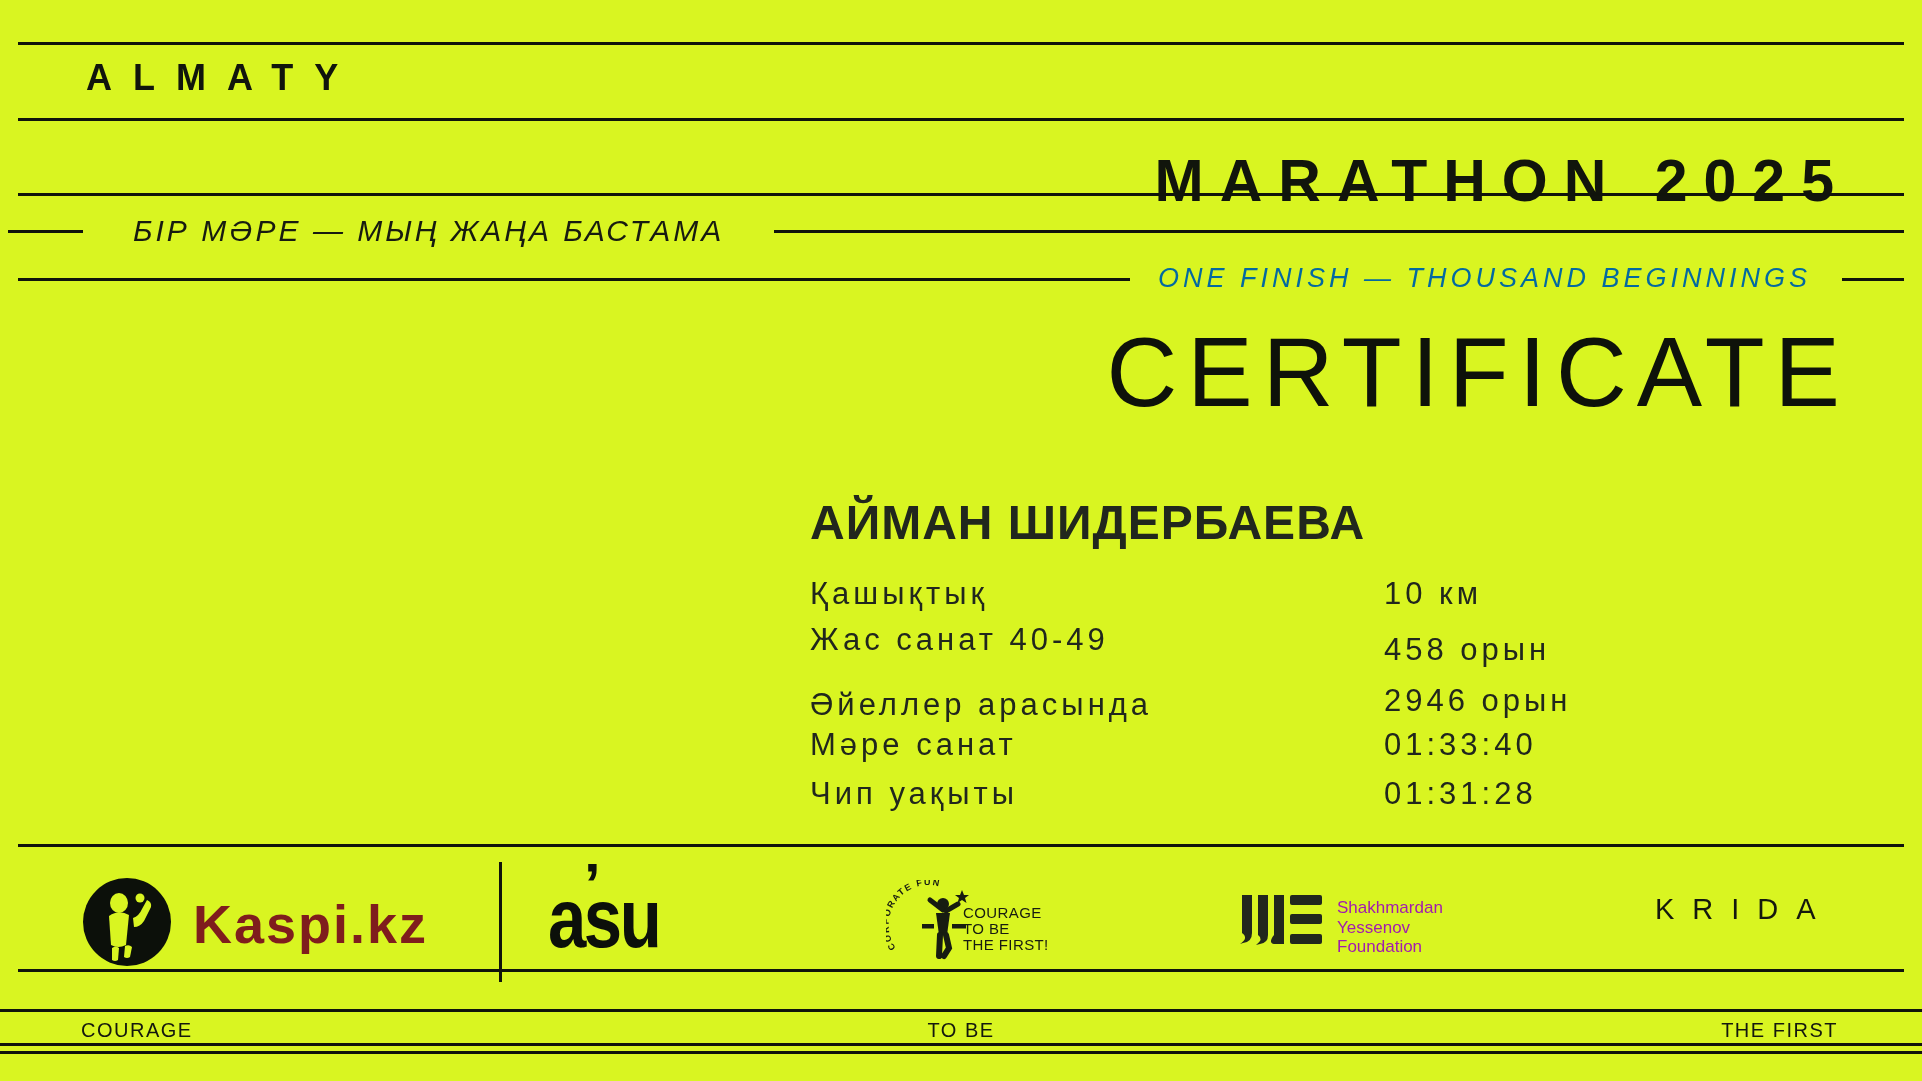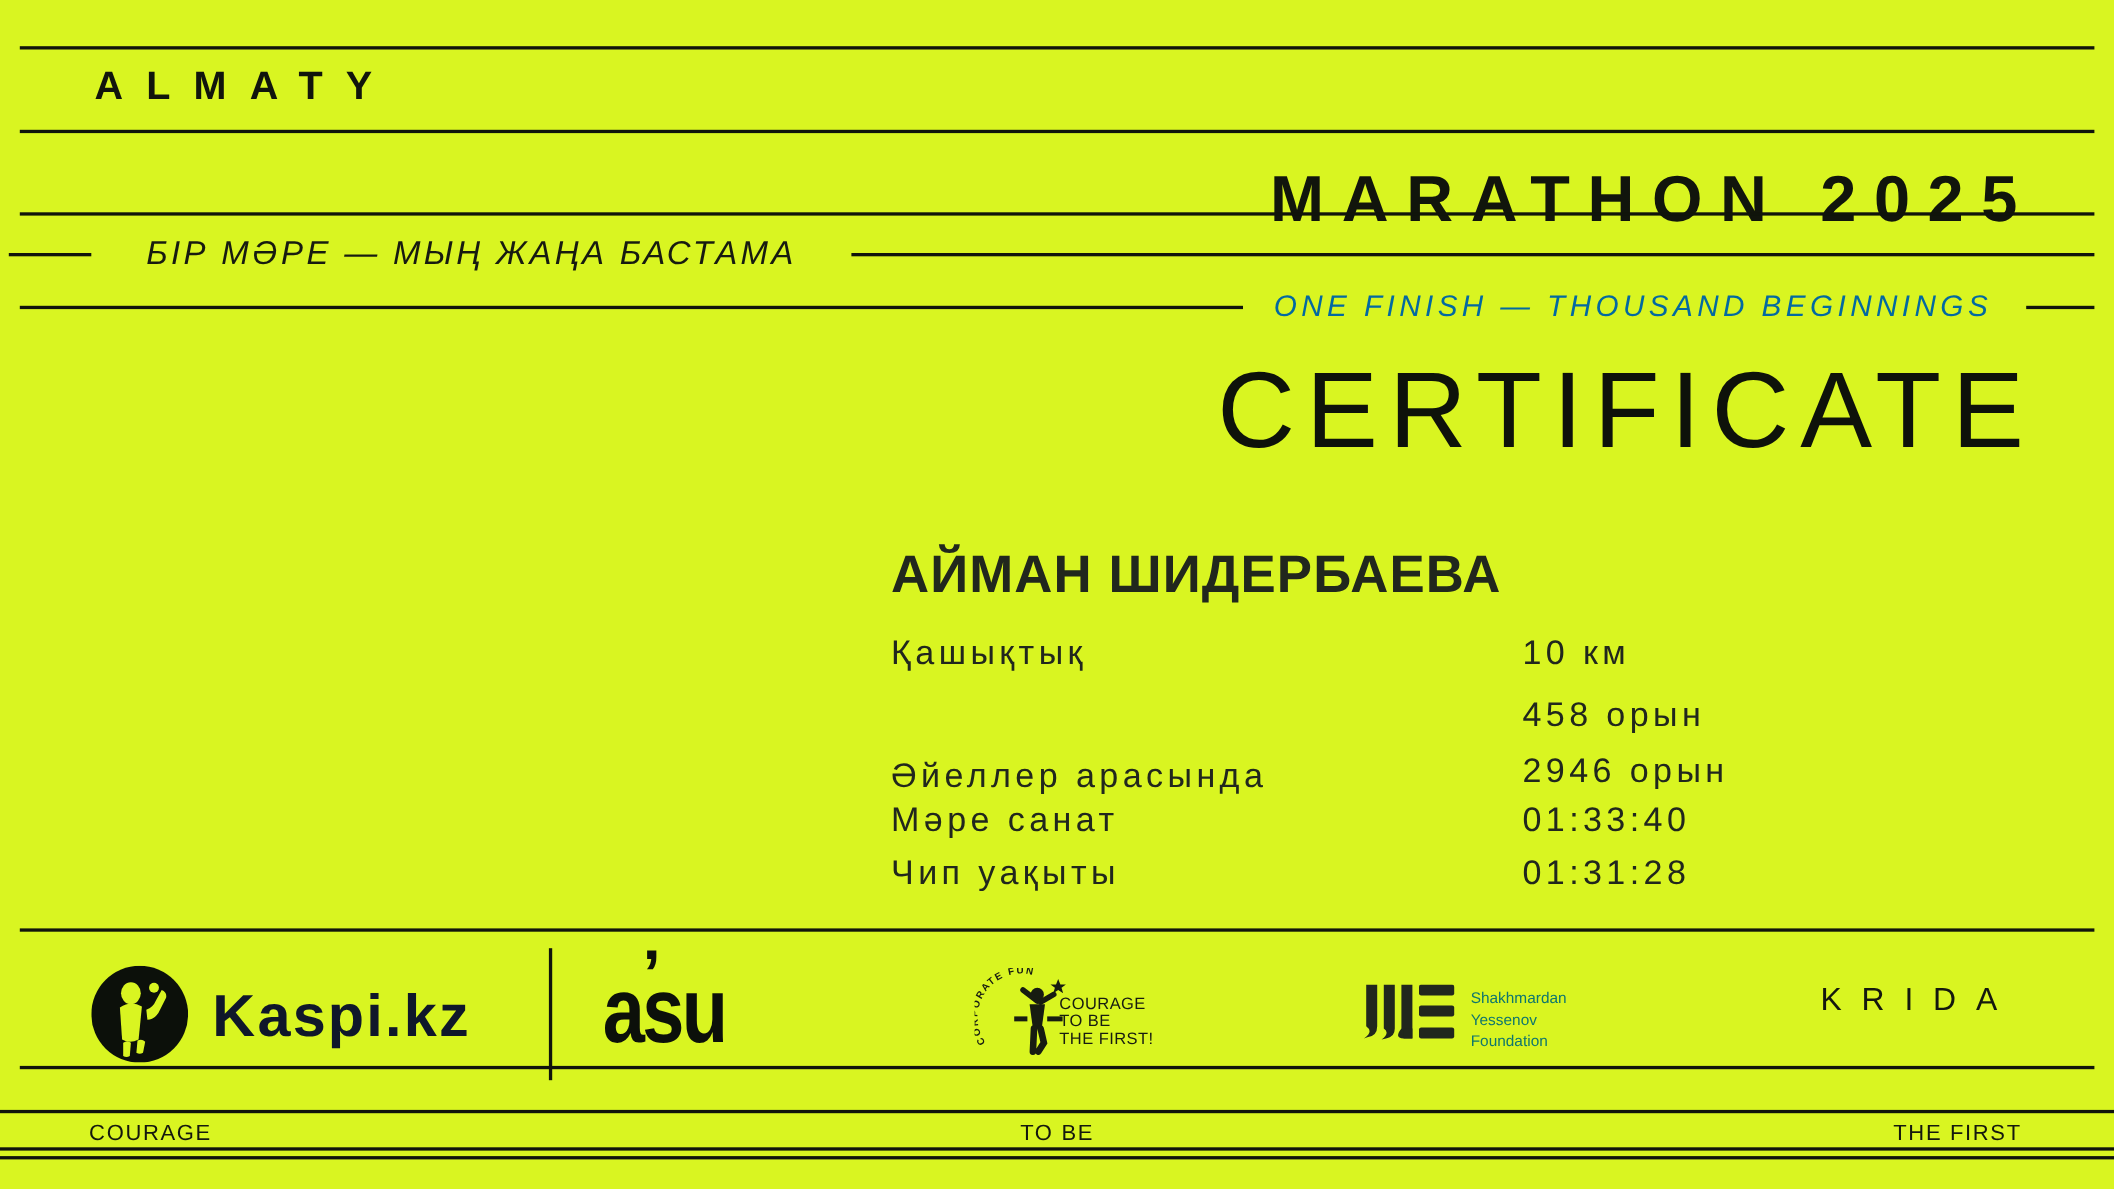--- a/index.html
+++ b/index.html
@@ -28,31 +28,31 @@
   .p-name{position:absolute;left:810px;top:495px;font-size:48px;font-weight:700;
     letter-spacing:1px;color:#21271d;white-space:nowrap;}
   .stat-label{position:absolute;left:810px;font-size:31px;font-weight:400;
     letter-spacing:4px;color:#21271d;white-space:nowrap;line-height:35px;}
   .stat-value{position:absolute;left:1384px;font-size:31px;font-weight:400;
     letter-spacing:4px;color:#21271d;white-space:nowrap;line-height:35px;}
 
   
   .kaspi-icon{position:absolute;left:83px;top:878px;width:88px;height:88px;}
   .kaspi-word{position:absolute;left:193px;top:893px;font-size:54px;font-weight:700;
-    letter-spacing:2px;color:#0f172a;white-space:nowrap;}
+    letter-spacing:2px;color:#7f1d1d;white-space:nowrap;}
   .asu{position:absolute;left:548px;top:872px;width:130px;height:92px;}
   .asu-base{position:absolute;left:0;top:0;font-size:84px;font-weight:700;letter-spacing:-3px;
     color:#0c100a;transform:scaleX(.82);transform-origin:left top;line-height:92px;}
   .asu-mark{position:absolute;left:36px;top:-22px;font-size:60px;font-weight:700;color:#0c100a;}
   .fund-svg{position:absolute;left:886px;top:880px;}
   .fund-motto{position:absolute;left:963px;top:905px;font-size:15px;font-weight:500;
     letter-spacing:.4px;color:#171c11;line-height:16px;white-space:nowrap;}
   .yess-svg{position:absolute;left:1240px;top:895px;}
-  .yess-text{position:absolute;left:1337px;top:898px;font-size:14px;font-weight:400;
-    color:#0f766e;line-height:19.5px;white-space:nowrap;}
+  .yess-text{position:absolute;left:1337px;top:898px;font-size:17px;font-weight:400;
+    color:#a21caf;line-height:19.5px;white-space:nowrap;}
   .krida{position:absolute;left:1655px;top:893px;font-size:29px;font-weight:300;
     letter-spacing:18px;color:#14180e;white-space:nowrap;}
 
   
   .bar-text{position:absolute;top:1018px;font-size:20px;font-weight:500;
     letter-spacing:1.5px;color:#14180e;white-space:nowrap;line-height:24px;}
 </style>
 </head>
 <body>
 
@@ -72,20 +72,21 @@
   <div class="slogan-en">ONE FINISH — THOUSAND BEGINNINGS</div>
   <div class="hline" style="left:1842px;right:18px;top:278px;"></div>
 
   <div class="cert-title">CERTIFICATE</div>
 
   <div class="p-name">АЙМАН ШИДЕРБАЕВА</div>
 
   <div class="stat-label" style="top:576px;text-align:center;">Қашықтық</div>
   <div class="stat-value" style="top:576px;">10 км</div>
 
+  <div class="stat-label" style="top:622px;">Жас санат 40-49</div>
   <div class="stat-value" style="top:632px;">458 орын</div>
 
   <div class="stat-label" style="top:665px;margin-top:22px;">Әйеллер арасында</div>
   <div class="stat-value" style="top:683px;">2946 орын</div>
 
   <div class="stat-label" style="top:727px;">Мәре санат</div>
   <div class="stat-value" style="top:727px;">01:33:40</div>
 
   <div class="stat-label" style="top:776px;">Чип уақыты</div>
   <div class="stat-value" style="top:776px;">01:31:28</div>

